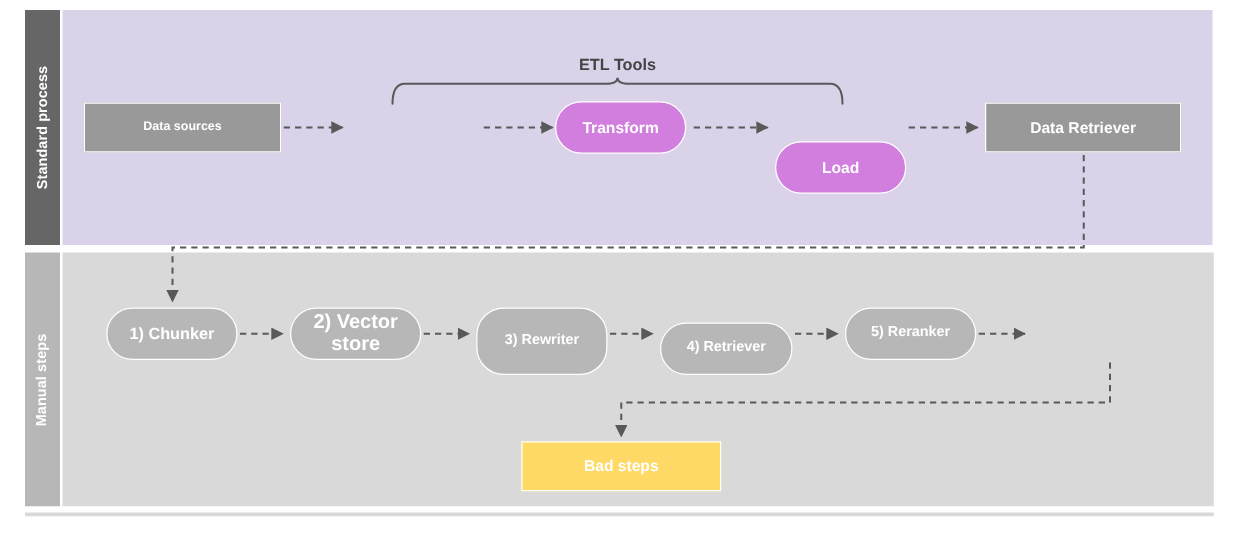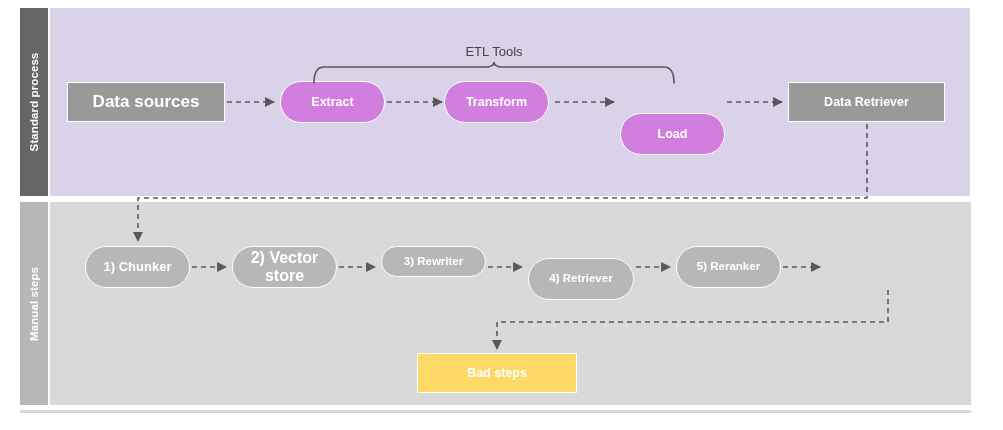--- a/index.html
+++ b/index.html
@@ -37,39 +37,39 @@
     border:1px solid #ffffff;
     z-index:4;
   }
   .rect{border-radius:0;}
   .pill{border-radius:22px;}
   .n-gray{background:#999999;}
   .n-purple{background:#d17ede;}
   .n-pillgray{background:#b7b7b7;}
   .n-yellow{background:#ffd966;}
 
-  #n-datasources{left:67px;top:82px;width:158px;height:40px;font-size:17px;}
+  #n-datasources{left:67px;top:82px;width:158px;height:40px;font-size:10px;}
   #n-extract{left:280px;top:81px;width:105px;height:42px;font-size:12.5px;}
   #n-transform{left:444px;top:81px;width:105px;height:42px;font-size:12.5px;}
   #n-load{left:620px;top:81px;width:105px;height:42px;font-size:12.5px;margin-top:32px;}
   #n-warehouse{left:788px;top:82px;width:157px;height:40px;font-size:12.5px;}
 
   #n-chunker{left:85px;top:246px;width:105px;height:42px;font-size:13px;}
   #n-vector{left:232px;top:246px;width:105px;height:42px;font-size:16px;}
-  #n-rewriter{left:381px;top:246px;width:105px;height:31px;font-size:11.5px;}
+  #n-rewriter{left:381px;top:246px;width:105px;height:54px;font-size:11.5px;}
   #n-retriever{left:528px;top:258px;width:106px;height:42px;font-size:11.5px;}
   #n-reranker{left:676px;top:246px;width:105px;height:42px;font-size:11.5px;}
   #n-consolidator{left:826px;top:246px;width:108px;height:42px;font-size:11.5px;}
 
   #n-badoutput{left:417px;top:353px;width:160px;height:40px;font-size:12.5px;}
 
   
   #etl-label{
     position:absolute;left:398px;top:44px;width:192px;
-    text-align:center;font-size:13px;font-weight:normal;color:#434343;z-index:5;
+    text-align:center;font-size:13px;font-weight:bold;color:#434343;z-index:5;
   }
   #etl-brace{position:absolute;left:312px;top:62px;width:364px;height:22px;z-index:5;}
 
   
   #wires{position:absolute;left:0;top:0;width:1003px;height:430px;z-index:3;}
 </style>
 </head>
 <body>
 
 <div id="stage">
@@ -110,21 +110,20 @@
       <path d="M 888 290 L 888 322 L 497 322 L 497 349"></path>
     </g>
   </svg>
 
   <div id="etl-label">ETL Tools</div>
   <svg id="etl-brace" viewBox="0 0 364 22" xmlns="http://www.w3.org/2000/svg">
     <path d="M 2 21 Q 2 5 12 5 L 173 5 Q 182 5 182 0 Q 182 5 191 5 L 352 5 Q 362 5 362 21" fill="none" stroke="#595959" stroke-width="1.6" stroke-linecap="round"></path>
   </svg>
 
   <div class="node rect n-gray" id="n-datasources">Data sources</div>
-  <div class="node pill n-purple" id="n-extract">Extract</div>
   <div class="node pill n-purple" id="n-transform">Transform</div>
   <div class="node pill n-purple" id="n-load">Load</div>
   <div class="node rect n-gray" id="n-warehouse">Data Retriever</div>
 
   <div class="node pill n-pillgray" id="n-chunker">1) Chunker</div>
   <div class="node pill n-pillgray" id="n-vector">2) Vector store</div>
   <div class="node pill n-pillgray" id="n-rewriter">3) Rewriter</div>
   <div class="node pill n-pillgray" id="n-retriever">4) Retriever</div>
   <div class="node pill n-pillgray" id="n-reranker">5) Reranker</div>
 

